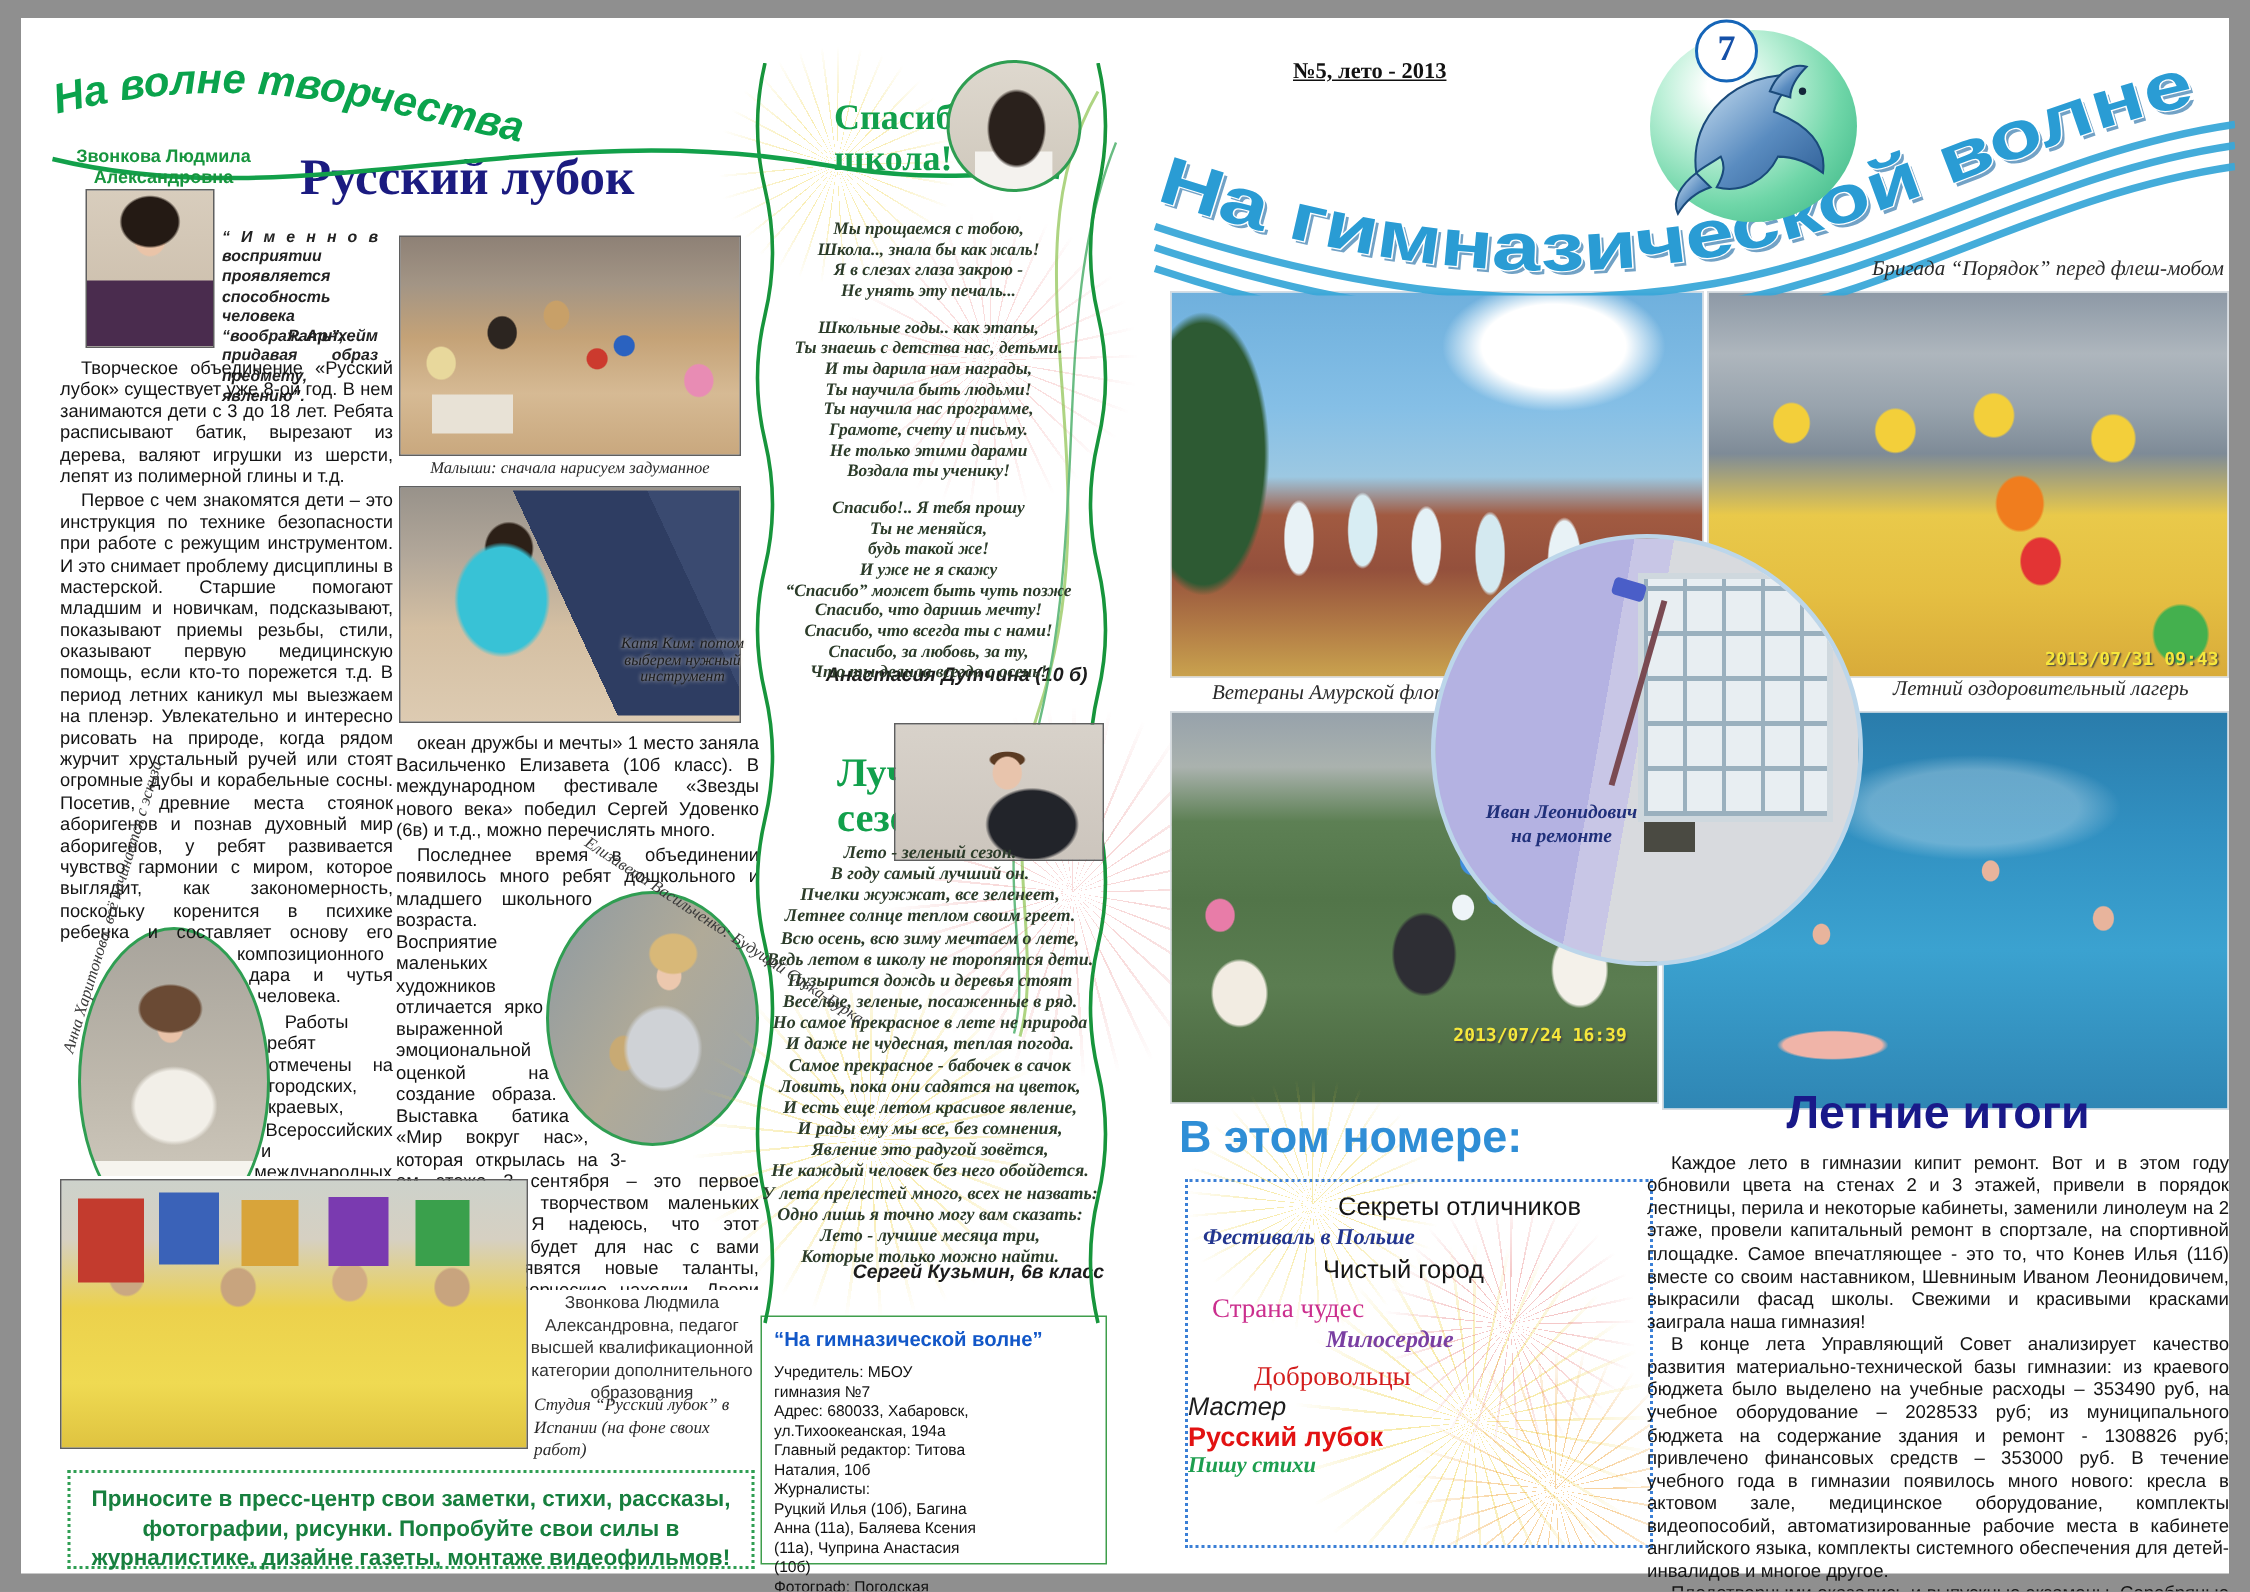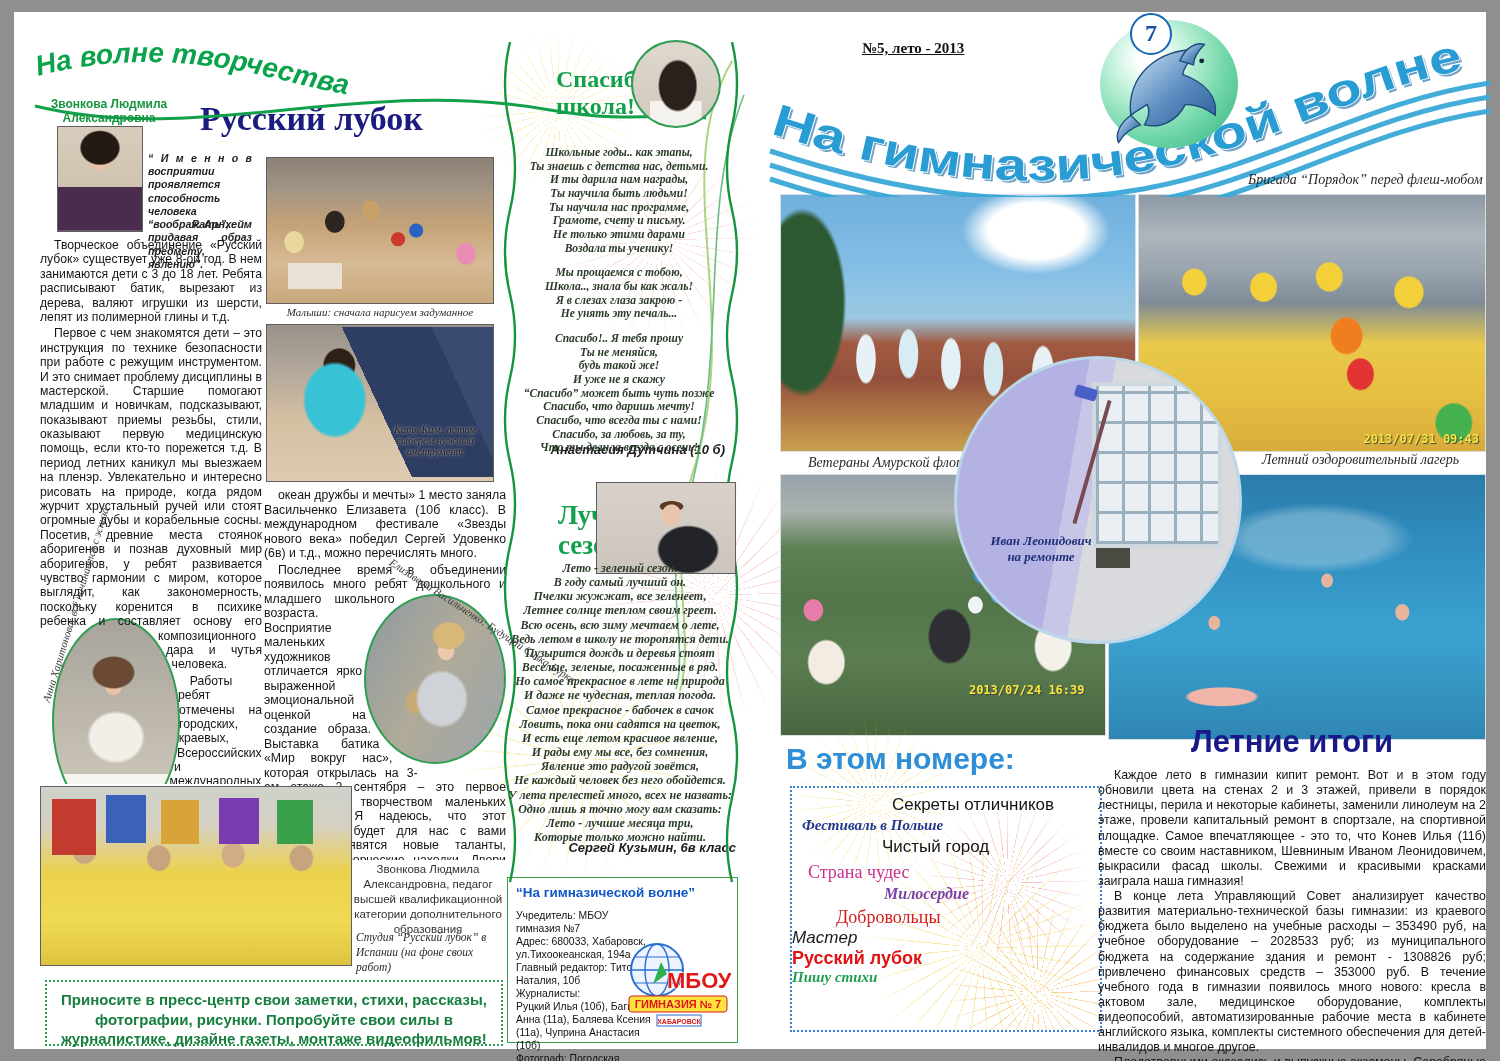--- a/index.html
+++ b/index.html
@@ -99,21 +99,21 @@
     <p><span>Первое с чем знакомятся дети – это инструкция по технике безопасности при работе с режущим инструментом. И это снимает проблему дисциплины в мастерской. Старшие помогают младшим и новичкам, подсказывают, показывают приемы резьбы, стили, оказывают первую медицинскую помощь, если кто-то порежется т.д. В период летних каникул мы выезжаем на пленэр. Увлекательно и интересно рисовать на природе, когда рядом журчит хрустальный ручей или стоят огромные дубы и корабельные сосны. Посетив, древние места стоянок аборигенов и познав духовный мир аборигенов, у ребят развивается чувство гармонии с миром, которое выглядит, как закономерность, поскольку коренится в психике ребенка и</span>
        <span class="oval oval1 oval-anna"></span>
        <span>составляет основу его композиционного дара и чутья человека.</span></p>
     <p><span>Работы ребят отмечены на городских, краевых, Всероссийских и международных уровнях. С конкурса «Весенние фантазии» в рамках Международного фестиваля «Золотое кольцо», который проходил в г.Суздаль, мы привезли 7 кубков. Среди победителей были: Харитонова Анна (10б), Чичихина Алена (6в), Кузьмин Сережа (6в), Горюнова Маша (7в), Бутенко Андрей (7б), Карпешова Софья (7в), Шадрин Федя (7б). Фестиваль «Легенда Средиземноморья» в г. Лорет де Маар Испания увенчался для нас Гран - При и три первых места: Васильченко Елизавета (10б), Иовенко Оля (3б), Кирьянова Маша (7в). На Международном фестивале детского и молодежного творчества «Великий Тихий</span></p>
   </div>
   <div class="rotcap scap" style="left:40px;top:700px;transform:rotate(-73deg);transform-origin:0 0;">Анна Харитонова: всё начинается с эскиза</div>
 
   <div class="ph" id="ph-ws1" style="left:266px;top:157px;width:228px;height:147px;"></div>
   <div class="abs scap" style="left:266px;top:306px;width:228px;text-align:center;font-size:11px;">Малыши: сначала нарисуем задуманное</div>
   <div class="ph" id="ph-ws2" style="left:266px;top:324px;width:228px;height:158px;"></div>
-  <div class="abs scap" style="left:380px;top:424px;width:110px;text-align:center;font-size:10.5px;color:#1d1d1d;text-shadow:0 0 3px #e8dcc8;z-index:4;">Катя Ким: потом выберем нужный инструмент</div>
+  <div class="abs scap" style="left:400px;top:424px;width:110px;text-align:center;font-size:10.5px;color:#1d1d1d;text-shadow:0 0 3px #e8dcc8;z-index:4;">Катя Ким: потом выберем нужный инструмент</div>
 
   <div class="col just" id="col2" style="left:264px;top:488px;width:242px;height:372px;font-size:12.3px;">
     <p><span>океан дружбы и мечты» 1 место заняла Васильченко Елизавета (10б класс). В международном фестивале «Звезды нового века» победил Сергей Удовенко (6в) и т.д., можно перечислять много.</span></p>
     <p><span>Последнее время в объединении появилось много ребят дошкольного и</span>
        <span class="oval oval2 oval-liza"></span>
        <span>младшего школьного возраста. Восприятие маленьких художников отличается ярко выраженной эмоциональной оценкой на создание образа. Выставка батика «Мир вокруг нас», которая открылась на 3-ем этаже 2 сентября – это первое знакомство с творчеством маленьких гимназистов. Я надеюсь, что этот учебный год будет для нас с вами удачным. Появятся новые таланты, интересные творческие находки. Двери творческого объединения «Русский лубок» открыты и ждут всех желающих попробовать себя в разных видах декоративно-прикладного искусства.</span></p>
   </div>
   <div class="rotcap scap" style="left:394px;top:556px;transform:rotate(33deg);transform-origin:0 0;">Елизавета Васильченко: Будущий Сивка-Бурка</div>
 
   <div class="ph" id="ph-group" style="left:40px;top:786px;width:312px;height:180px;"></div>
@@ -130,35 +130,35 @@
   </svg>
 
   <div class="burst" style="--c:rgba(240,214,80,.85);left:478px;top:30px;width:160px;height:160px;"></div>
   <div class="burst" style="--c:rgba(235,150,150,.8);left:590px;top:470px;width:250px;height:250px;opacity:.45;"></div>
   <div class="burst" style="--c:rgba(240,214,80,.85);left:460px;top:640px;width:240px;height:240px;"></div>
   <div class="burst" style="--c:rgba(235,120,120,.7);left:560px;top:140px;width:200px;height:200px;opacity:.35;"></div>
 
   <div class="ptitle" style="left:524px;top:66px;width:110px;font-size:24px;z-index:2;">Спасибо, школа!</div>
   <div class="ph" id="ph-girl" style="left:631px;top:40px;width:90px;height:88px;z-index:2;"></div>
   <div class="poem" style="left:506px;top:146px;width:226px;z-index:2;">
+    <div class="st">
+        <div>Мы прощаемся с тобою,</div>
+        <div>Школа.., знала бы как жаль!</div>
+        <div>Я в слезах глаза закрою -</div>
+        <div>Не унять эту печаль...</div>
+      </div>
     <div class="st">
         <div>Школьные годы.. как этапы,</div>
         <div>Ты знаешь с детства нас, детьми.</div>
         <div>И ты дарила нам награды,</div>
         <div>Ты научила быть людьми!</div>
         <div>Ты научила нас программе,</div>
         <div>Грамоте, счету и письму.</div>
         <div>Не только этими дарами</div>
         <div>Воздала ты ученику!</div>
-      </div>
-    <div class="st">
-        <div>Мы прощаемся с тобою,</div>
-        <div>Школа.., знала бы как жаль!</div>
-        <div>Я в слезах глаза закрою -</div>
-        <div>Не унять эту печаль...</div>
       </div>
     <div class="st">
         <div>Спасибо!.. Я тебя прошу</div>
         <div>Ты не меняйся,</div>
         <div>будь такой же!</div>
         <div>И уже не я скажу</div>
         <div>“Спасибо” может быть чуть позже</div>
         <div>Спасибо, что даришь мечту!</div>
         <div>Спасибо, что всегда ты с нами!</div>
         <div>Спасибо, за любовь, за ту,</div>
@@ -196,35 +196,20 @@
   <div id="imprint" style="left:507px;top:877px;width:231px;height:166px;">
     <div class="t">“На гимназической волне”</div>
     <div class="capline" style="width:135px;">
         <div>Учредитель: МБОУ гимназия №7</div>
         <div>Адрес: 680033, Хабаровск, ул.Тихоокеанская, 194а</div>
         <div>Главный редактор: Титова Наталия, 10б</div>
         <div>Журналисты:</div>
         <div>Руцкий Илья (10б), Багина Анна (11а), Баляева Ксения (11а), Чуприна Анастасия (10б)</div>
         <div>Фотограф: Погодская Полина (8а)</div>
       </div>
-    <div id="logo">
-      <svg width="104" height="92" viewBox="0 0 104 92">
-        <circle cx="30" cy="30" r="26" fill="#eef4ff" stroke="#2a6fd0" stroke-width="2"></circle>
-        <ellipse cx="30" cy="30" rx="12" ry="26" fill="none" stroke="#2a6fd0" stroke-width="1.4"></ellipse>
-        <line x1="4" y1="30" x2="56" y2="30" stroke="#2a6fd0" stroke-width="1.4"></line>
-        <line x1="8" y1="17" x2="52" y2="17" stroke="#2a6fd0" stroke-width="1.2"></line>
-        <line x1="8" y1="43" x2="52" y2="43" stroke="#2a6fd0" stroke-width="1.2"></line>
-        <polygon points="26,44 34,22 40,34" fill="#2fae4e"></polygon>
-        <text x="40" y="48" font-family="Liberation Sans,sans-serif" font-size="22" font-weight="bold" fill="#e01818" stroke="#fff" stroke-width="0.8" paint-order="stroke">МБОУ</text>
-        <rect x="2" y="56" width="98" height="16" rx="3" fill="#ffe23e" stroke="#d02020" stroke-width="1"></rect>
-        <text x="51" y="68" text-anchor="middle" font-family="Liberation Sans,sans-serif" font-size="11" font-weight="bold" fill="#d81818">ГИМНАЗИЯ № 7</text>
-        <rect x="30" y="75" width="44" height="11" fill="#fff" stroke="#2a6fd0" stroke-width="1"></rect>
-        <text x="52" y="83.5" text-anchor="middle" font-family="Liberation Sans,sans-serif" font-size="7" font-weight="bold" fill="#d81818">ХАБАРОВСК</text>
-      </svg>
-    </div>
   </div>
 
   <div class="abs" style="left:862px;top:40px;font-family:'Liberation Serif',serif;font-weight:bold;font-size:15px;text-decoration:underline;color:#111;z-index:4;">№5, лето - 2013</div>
 
   <svg class="abs" style="left:768px;top:25px;width:722px;height:172px;z-index:2;" viewBox="0 0 722 172">
     <defs>
         <path id="mastpath" d="M2,108 C130,150 250,168 375,146 C505,122 598,58 722,40"></path>
       </defs>
     <g stroke="#3aa8d8" stroke-width="5" fill="none" opacity="0.95">
       <path d="M2,126 C130,168 250,186 375,164 C505,140 598,76 722,58"></path>

